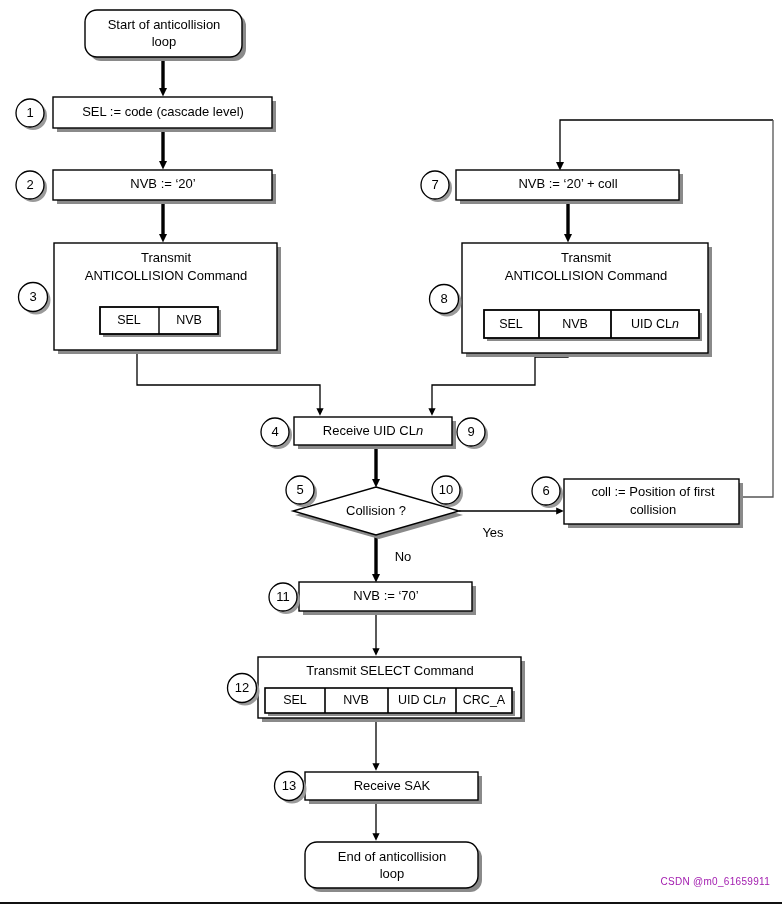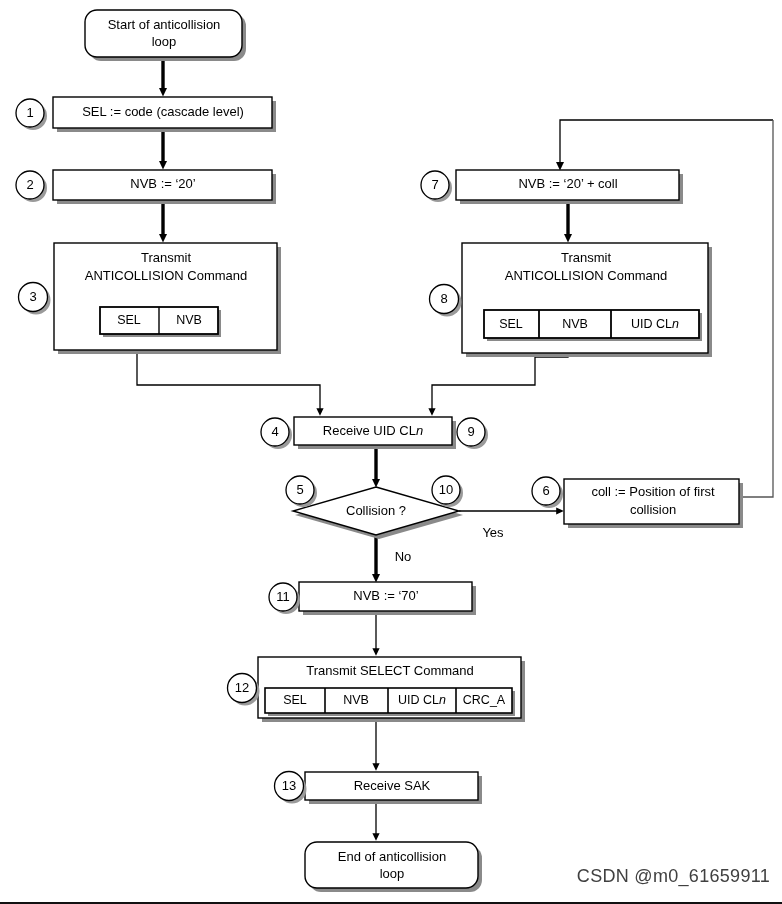--- a/index.html
+++ b/index.html
@@ -78,22 +78,22 @@
   .conn-gray {
     stroke: #555555;
     stroke-width: 1.3;
     fill: none;
   }
   .watermark {
     position: absolute;
     right: 12px;
     bottom: 17px;
     font-family: "Liberation Sans", sans-serif;
-    font-size: 18px;
-    color: #404040;
+    font-size: 10px;
+    color: #a21caf;
     letter-spacing: 0.3px;
     white-space: nowrap;
   }
   .bottom-rule {
     position: absolute;
     left: 0;
     bottom: 0;
     width: 782px;
     height: 2px;
     background: #111111;

